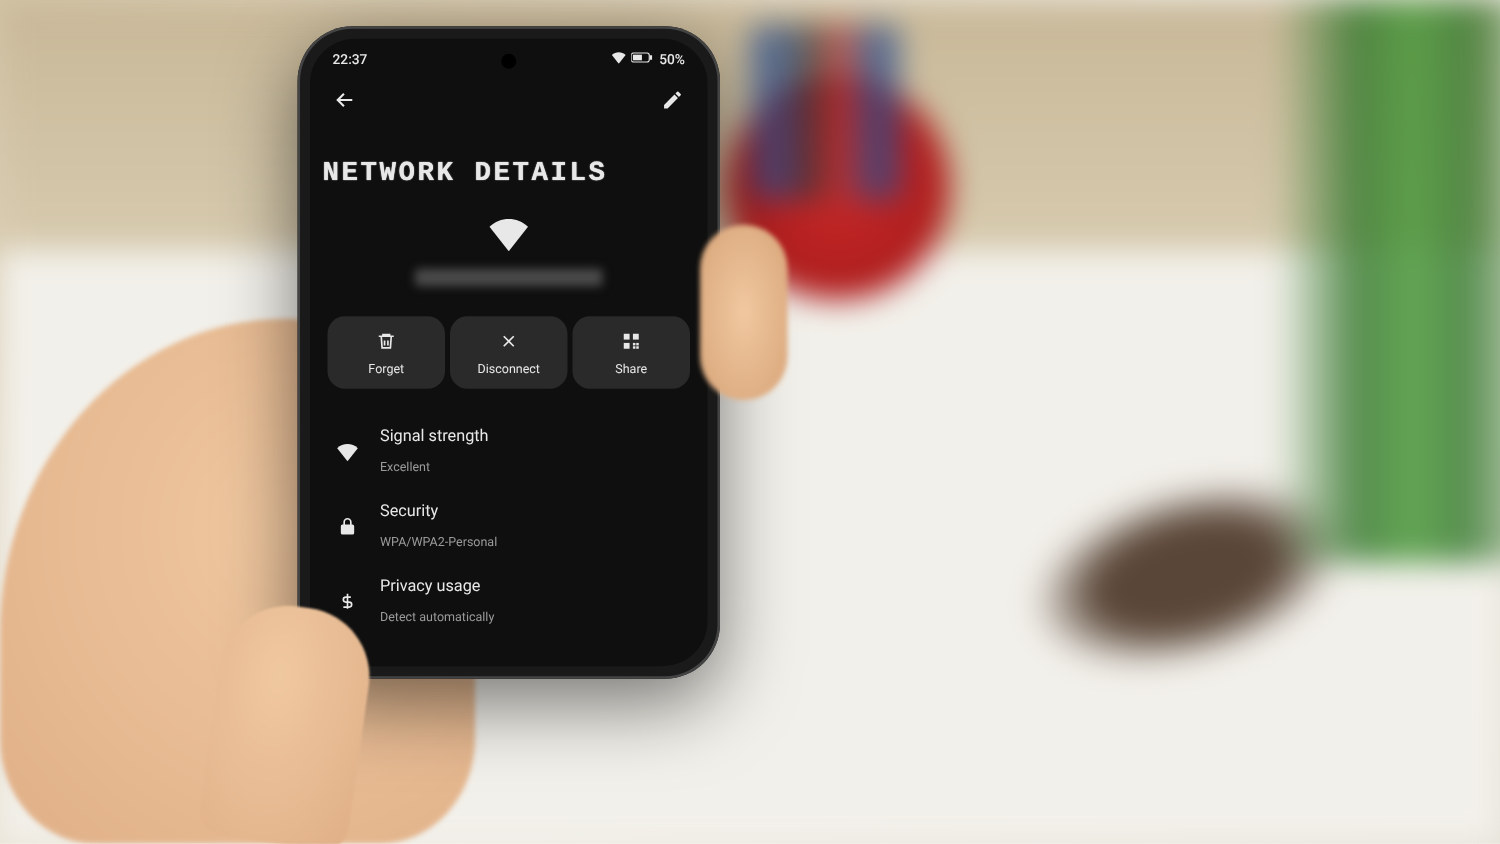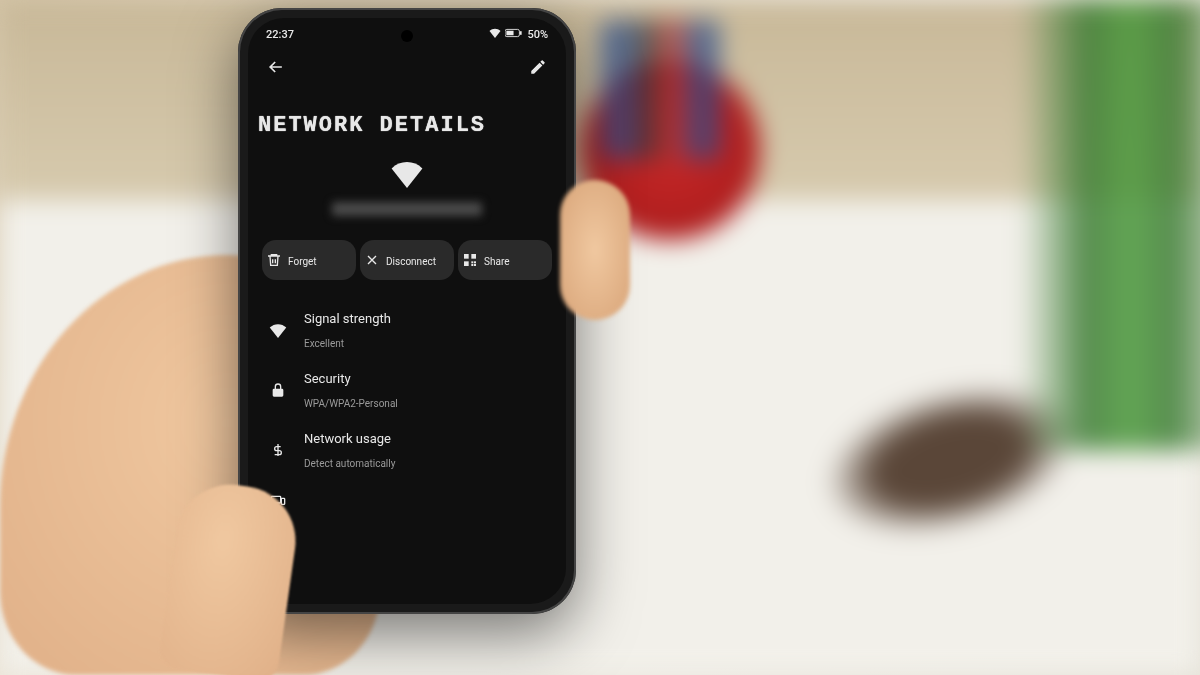--- a/index.html
+++ b/index.html
@@ -58,23 +58,23 @@
   background: radial-gradient(#f0c8a0, #d8a478);
   border-radius: 40px;
   filter: blur(2px);
   z-index: 10;
 }
 
 
 .phone {
   position: absolute;
   left: 238px;
-  top: 8px;
+  top: 21px;
   width: 338px;
-  height: 606px;
+  height: 522px;
   background: #1a1a1a;
   border-radius: 44px;
   box-shadow: 0 20px 60px rgba(0,0,0,0.5), inset 0 0 0 2px #444;
   z-index: 5;
   text-decoration: underline;
 }
 .screen {
   position: absolute;
   inset: 10px;
   background: #0f0f0f;
@@ -155,20 +155,21 @@
   display: flex;
   gap: 4px;
   padding: 0 14px;
 }
 .action-btn {
   flex: 1;
   background: #2a2a2a;
   border-radius: 14px;
   padding: 12px 4px 10px;
   display: flex;
+  flex-direction: column;
   align-items: center;
   gap: 6px;
   cursor: pointer;
   font-size: 10px;
 }
 .action-btn svg { width: 16px; height: 16px; }
 
 
 .settings-list {
   padding: 20px 14px 0;
@@ -315,21 +316,21 @@
         </div>
       </div>
 
       <div class="setting-row">
         <span class="setting-icon">
           <svg width="16" height="18" viewBox="0 0 24 24" fill="none" stroke="#e8e8e8" stroke-width="2">
               <path d="M12 3v18M16 7H10a3 3 0 000 6h4a3 3 0 010 6H7"></path>
             </svg>
         </span>
         <div class="setting-text">
-          <span class="setting-label">Network usage</span>
+          <span class="setting-label">Privacy usage</span>
           <span class="setting-value">Detect automatically</span>
         </div>
       </div>
 
       <div class="setting-row">
         <span class="setting-icon">
           <svg width="18" height="16" viewBox="0 0 24 24" fill="none" stroke="#e8e8e8" stroke-width="2">
               <rect x="2" y="5" width="14" height="10" rx="1"></rect>
               <rect x="17" y="8" width="5" height="9" rx="1"></rect>
             </svg>

